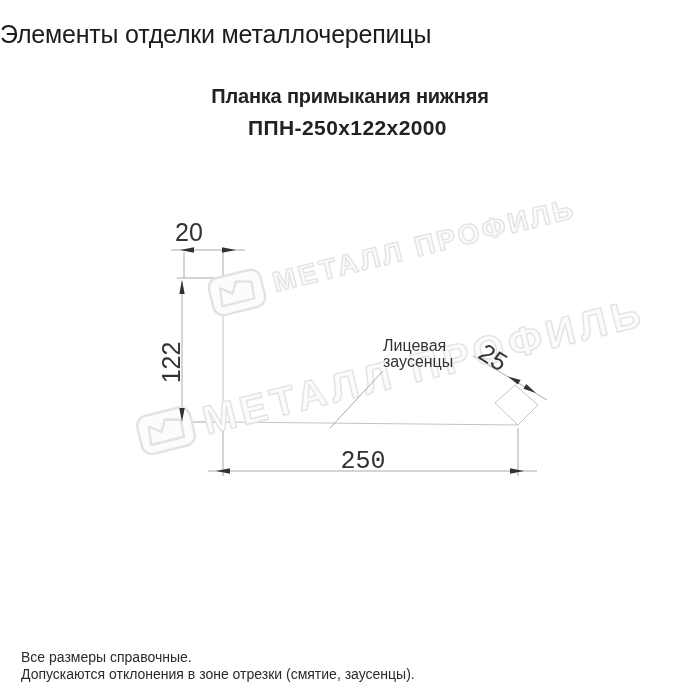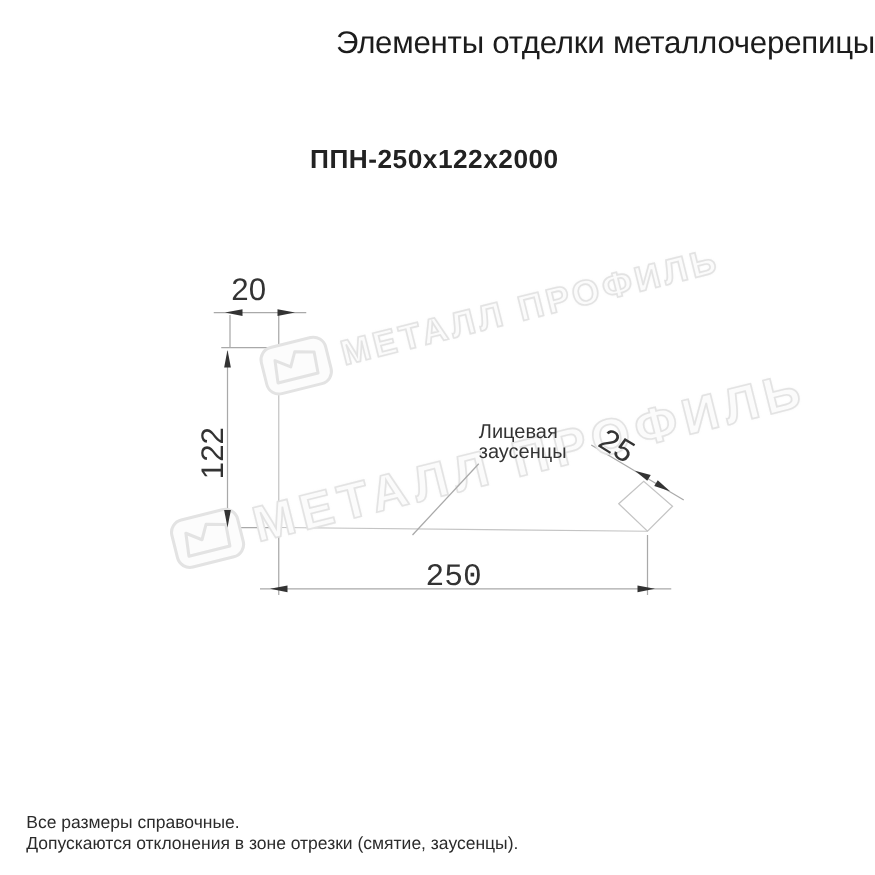--- a/index.html
+++ b/index.html
@@ -1,28 +1,28 @@
 <!DOCTYPE html>
 <html><head>
 <meta charset="utf-8">
 <style>
   html,body{margin:0;padding:0;background:#ffffff;}
   .page{position:relative;width:700px;height:700px;background:#ffffff;overflow:hidden;
         font-family:"Liberation Sans", sans-serif;}
   .layer{position:absolute;left:0;top:0;}
   
-  .t1{position:absolute;left:0;right:0;top:20px;text-align:right;
+  .t1{position:absolute;left:0;right:0;top:20px;text-align:left;
       font-size:25px;font-weight:400;color:#1c1c1c;letter-spacing:-0.2px;}
   .t2{position:absolute;left:0;right:0;top:85px;text-align:center;
       font-size:20px;font-weight:700;color:#222;letter-spacing:-0.2px;}
   .t3{position:absolute;left:0;right:5px;top:116px;text-align:center;
       font-size:21px;font-weight:700;color:#222;letter-spacing:0.4px;}
   
   .dim{position:absolute;font-size:25px;font-weight:400;color:#333;text-align:center;z-index:6;}
-  .dim-20{left:178px;top:218px;width:42px;}
+  .dim-20{left:168px;top:218px;width:42px;}
   .dim-122{left:140px;top:348px;width:62px;transform:rotate(-90deg);}
   .dim-250{left:332px;top:447px;width:62px;font-family:Liberation Mono, monospace;}
   .dim-25{left:471px;top:343px;width:44px;transform:rotate(32deg);}
   .face-label{position:absolute;left:383px;top:338px;width:70px;z-index:6;
       font-size:16px;line-height:16px;color:#333;}
   
   .wm{position:absolute;display:flex;align-items:center;gap:8px;white-space:nowrap;
       transform-origin:0 0;transform:rotate(-14deg);z-index:3;}
   .wm-text{font-weight:700;color:#fbfbfb;-webkit-text-stroke:1.3px #e3e3e3;
       text-shadow:0 0 2px rgba(190,190,190,0.35);}
@@ -35,20 +35,21 @@
       font-size:14px;line-height:17px;color:#2b2b2b;}
   svg{display:block;}
   .z1{z-index:1;} .z5{z-index:5;}
 </style>
 </head>
 <body>
 
 <div class="page">
 
   <div class="t1">Элементы отделки металлочерепицы</div>
+  <div class="t2">Планка примыкания нижняя</div>
   <div class="t3">ППН-250х122х2000</div>
 
   <svg class="layer z1" width="700" height="700">
     <g stroke="#a9a9a9" stroke-width="1" fill="none">
       <path d="M177,278 H223"></path>
       <path d="M184,252 V278"></path>
       <path d="M223,252 V278"></path>
       <path d="M171,250 H245"></path>
       <path d="M182,281 V421"></path>
       <path d="M176,422 H223"></path>

